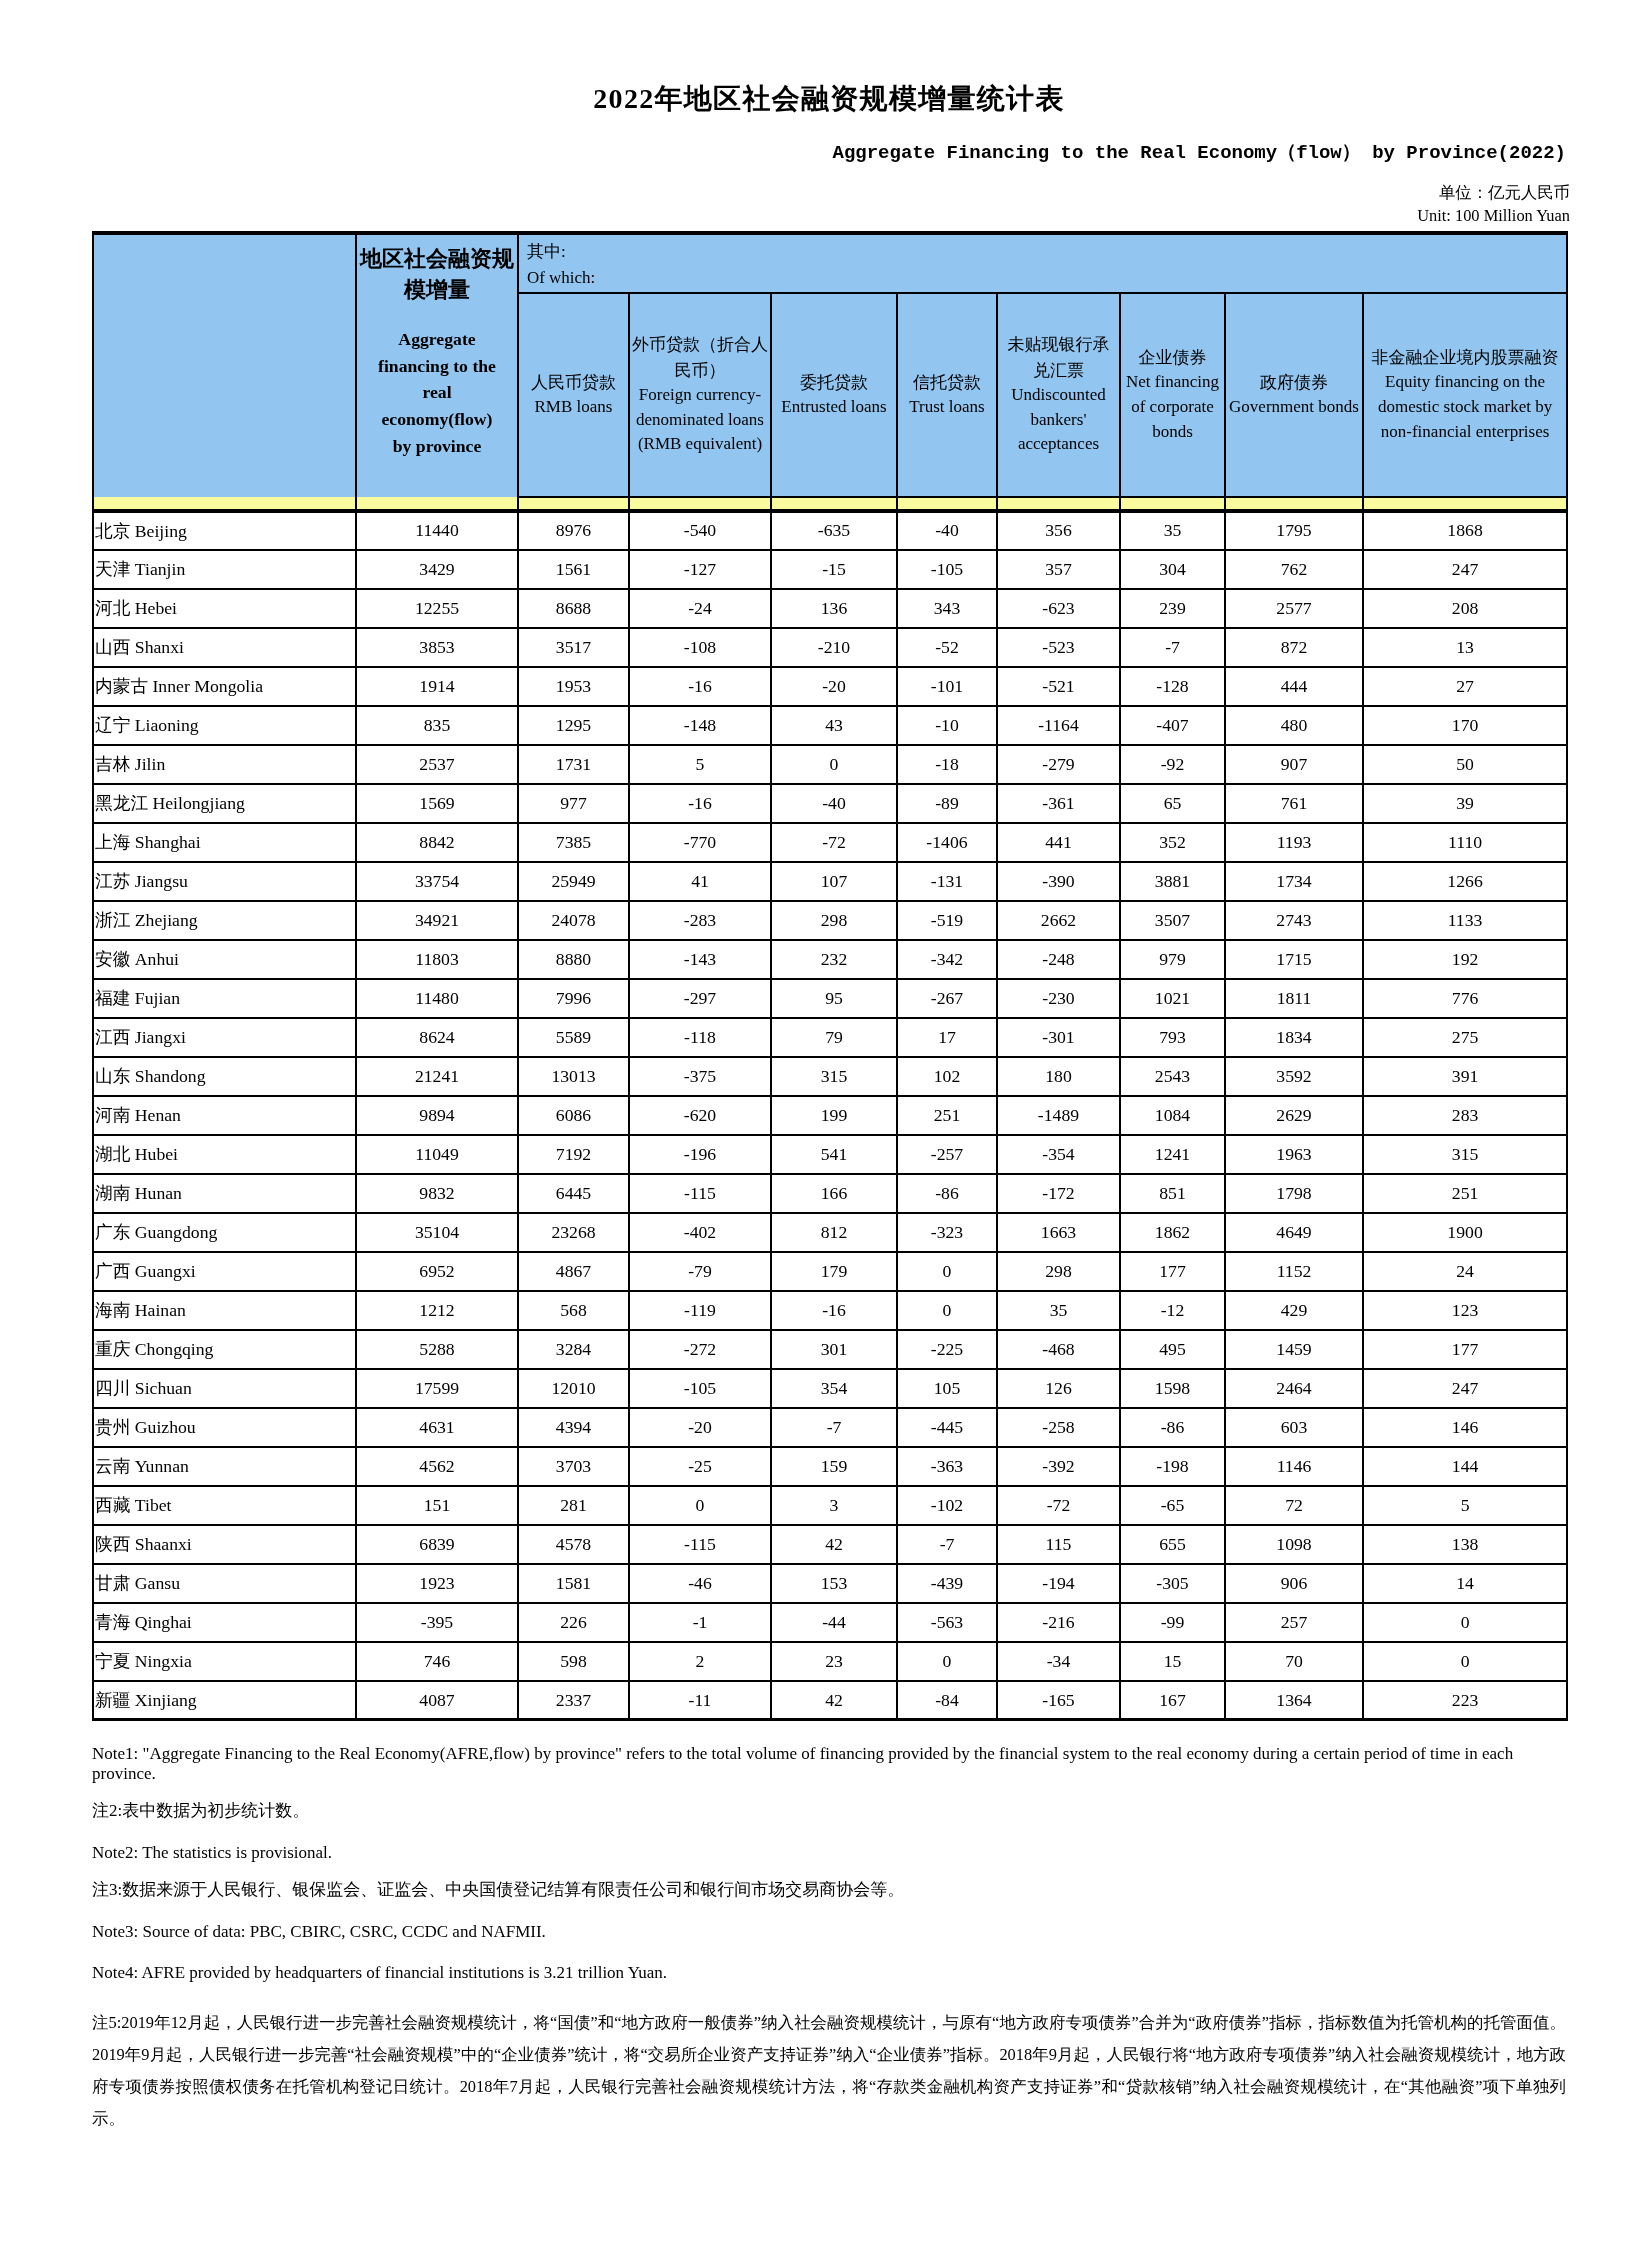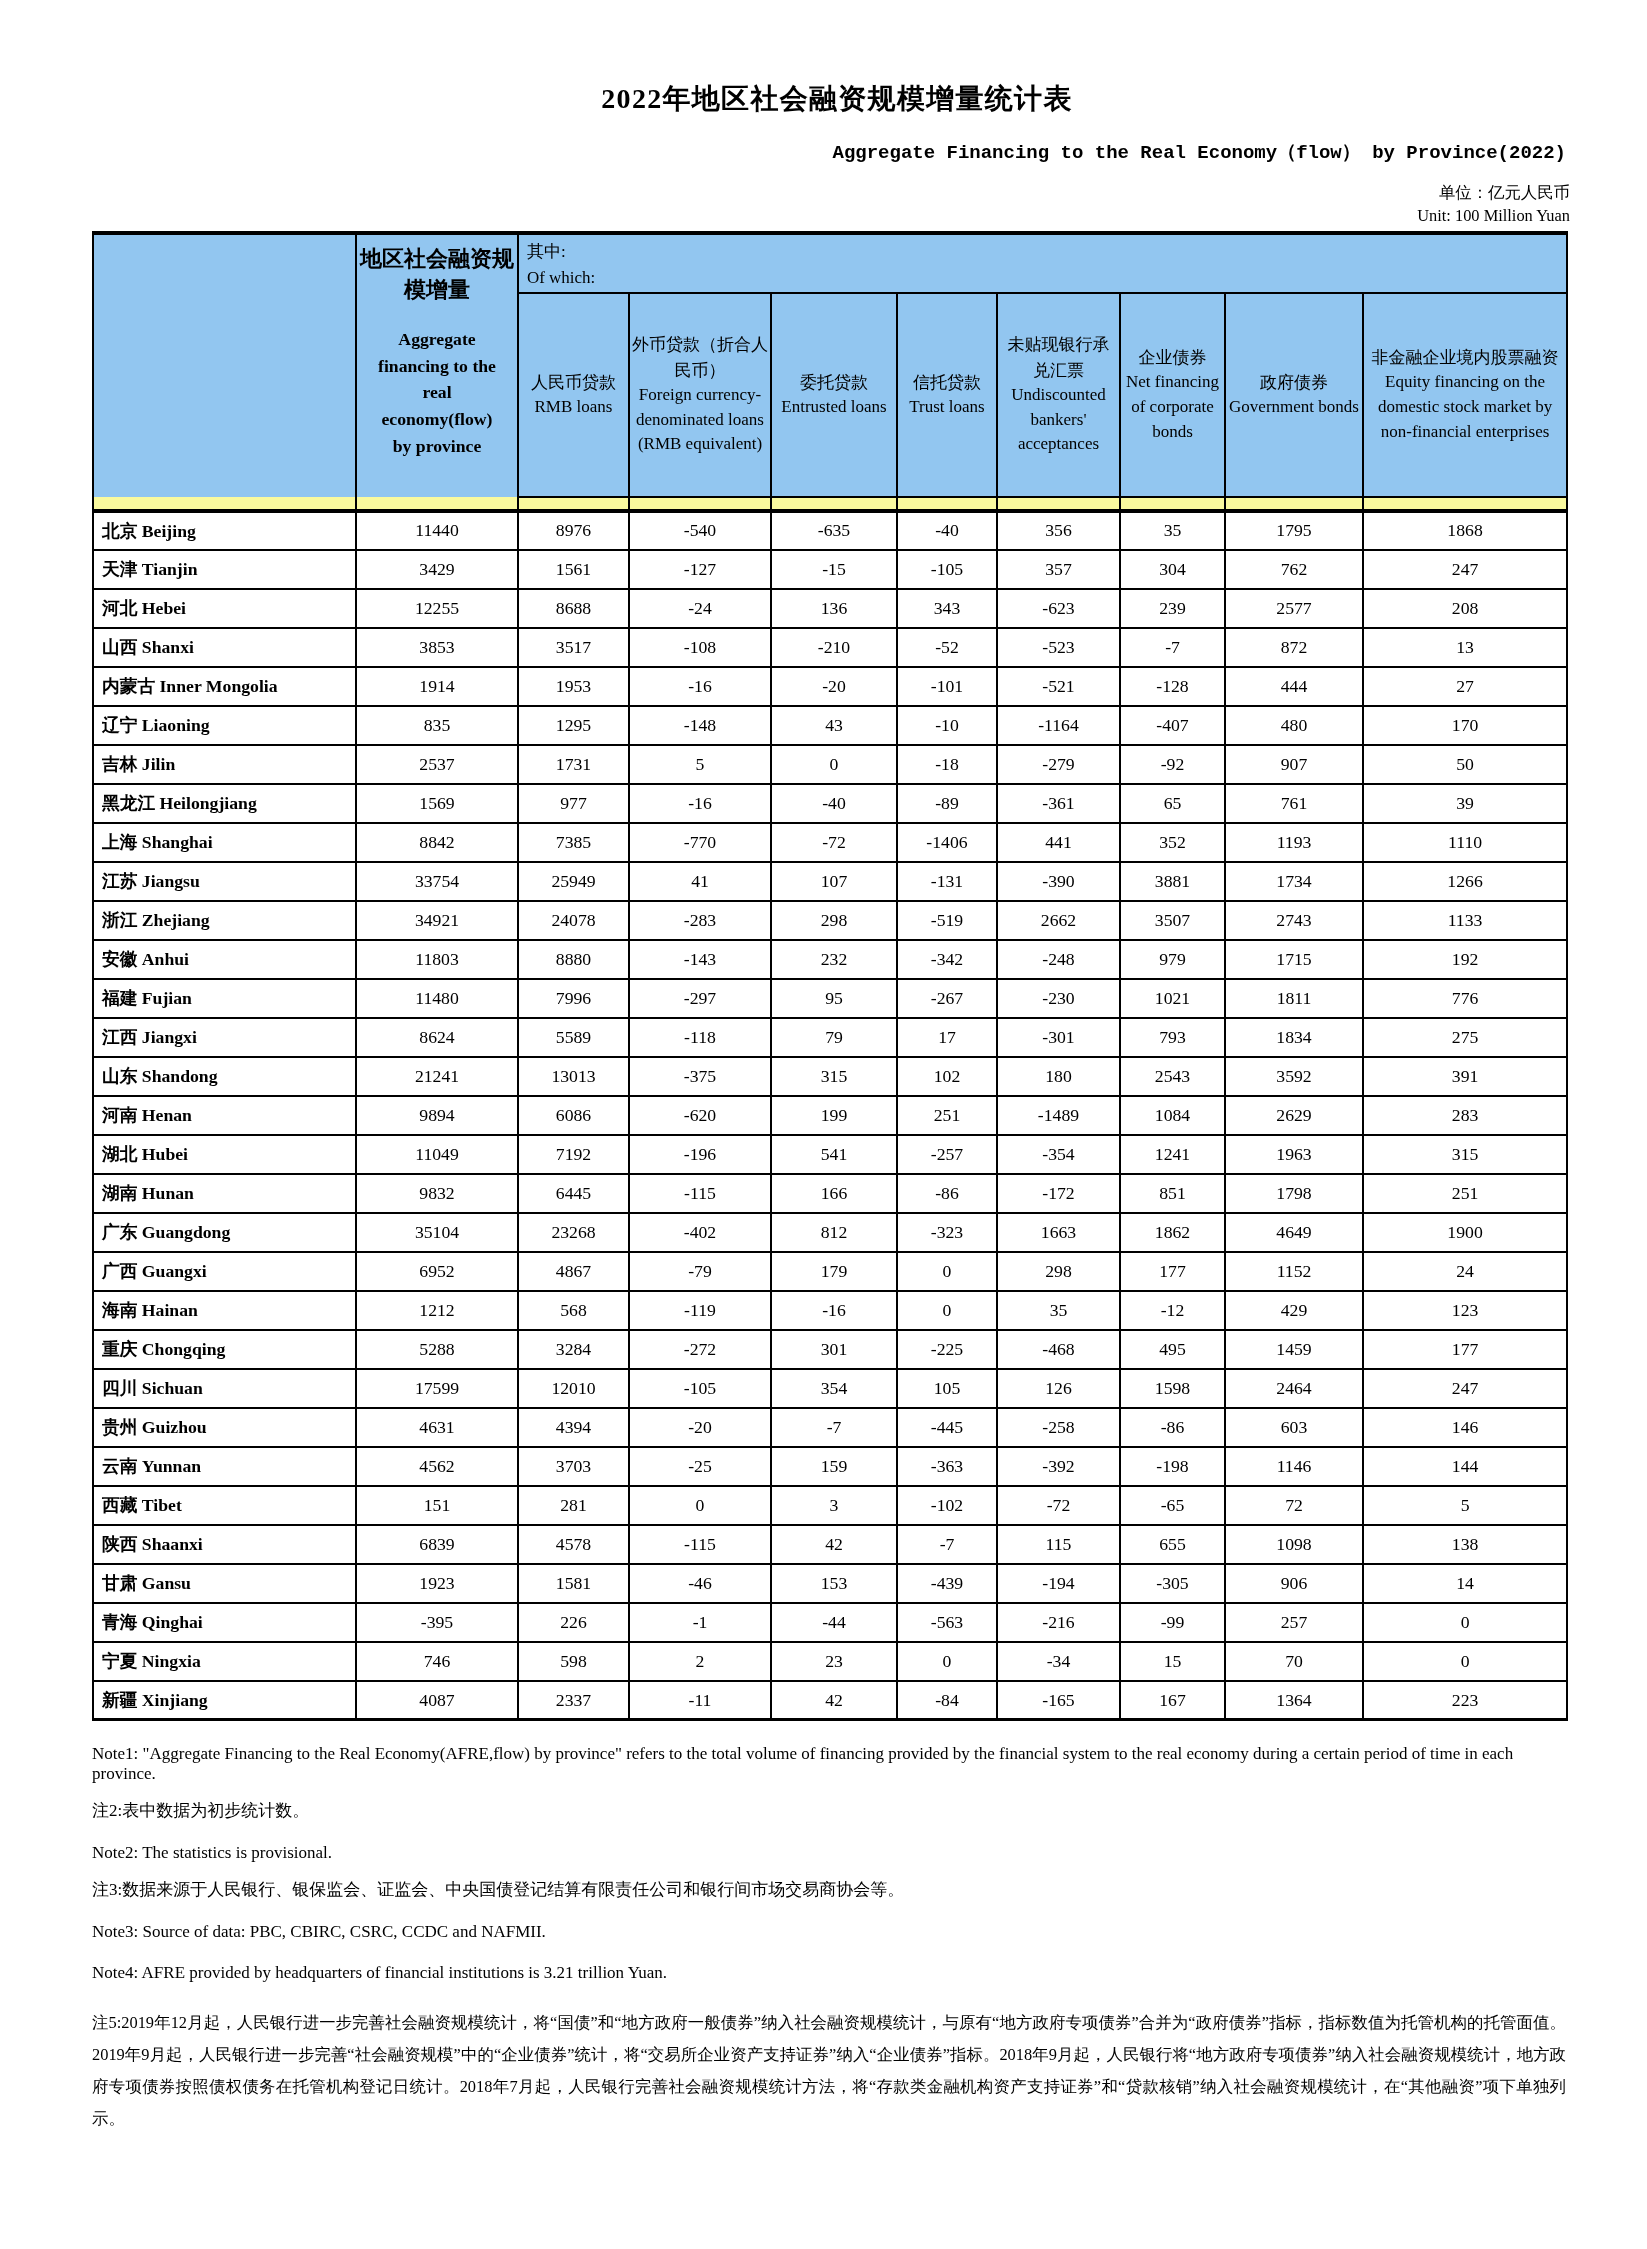--- a/index.html
+++ b/index.html
@@ -1,21 +1,21 @@
 <!DOCTYPE html>
 <html style="--header-blue: #92C6F0; --band-yellow: #FAFA9E;font-size:10.5px"><head>
 <meta charset="utf-8">
 <style>
   html,body { margin:0; padding:0; background:#ffffff; }
   .page {
     position:relative; width:1648px; height:2250px; background:#ffffff;
     font-family:"Liberation Serif","DejaVu Serif",serif; color:#000;
   }
   .page-title {
-    position:absolute; top:80px; left:100px; width:1474px;
+    position:absolute; top:80px; left:92px; width:1474px;
     text-align:center; font-size:28px; font-weight:bold; margin:0;
     letter-spacing:1.3px;
   }
   .page-subtitle {
     position:absolute; top:139px; left:92px; width:1474px;
     text-align:right; font-size:19px; font-weight:bold; margin:0;
     font-family:"Liberation Mono","DejaVu Sans Mono",monospace;
   }
   .unit-block {
     position:absolute; top:181px; left:96px; width:1474px;
@@ -39,21 +39,21 @@
   td.subcol { vertical-align:middle; text-align:center; padding:2.6px 1.3px; }
   .sub-zh { font-size:17px; line-height:1.5; }
   .sub-en { font-size:17px; line-height:1.45; }
   td.band { background:var(--band-yellow,#FAFA9E); border-bottom:4.6px solid #000; }
   td.band-noTop { border-top:none; }
   tbody tr { height:39px; }
   tbody td {
     background:#fff; border:solid #000; border-width:2.6px 2px;
     font-size:17.7px; text-align:center; vertical-align:middle;
   }
-  tbody td.prov { text-align:left; padding-left:8px;font-weight:bold; }
+  tbody td.prov { text-align:left; padding-left:1px; }
   .notes {
     position:absolute; top:1743px; left:92px; width:1474px;
   }
   .note { margin:0; }
   .note-zh { font-size:17px; margin-top:15px; }
   .note-en { font-size:17px; margin-top:21px; }
   .note:first-child { margin-top:1.3px; }
   .note-para.note-zh { font-size:16.4px; line-height:32px; text-align:justify; margin-top:23.6px; }
 </style>
 </head>

